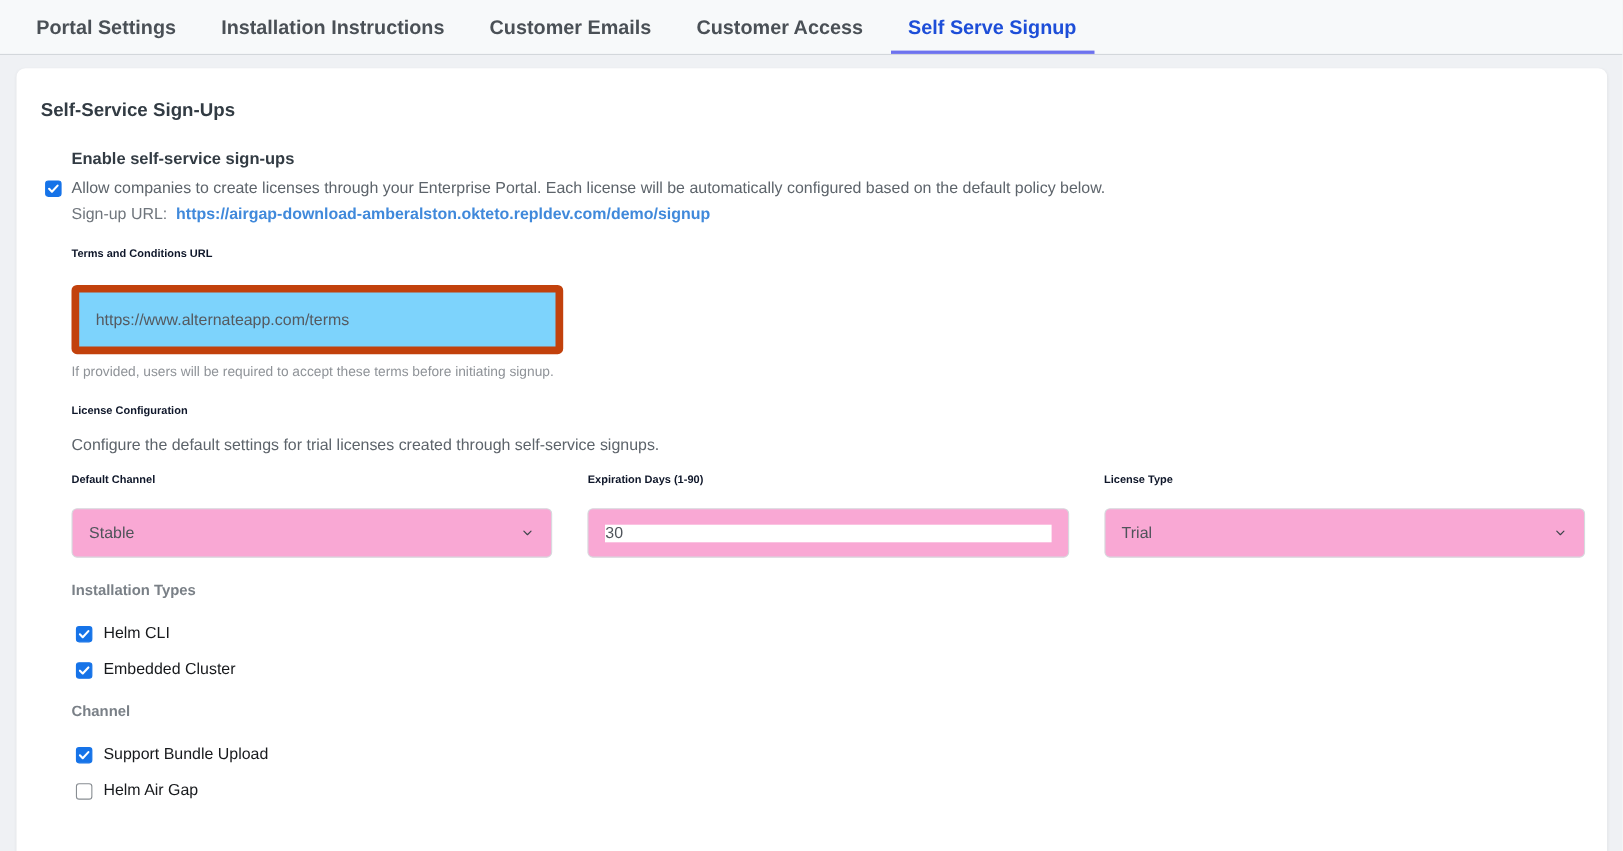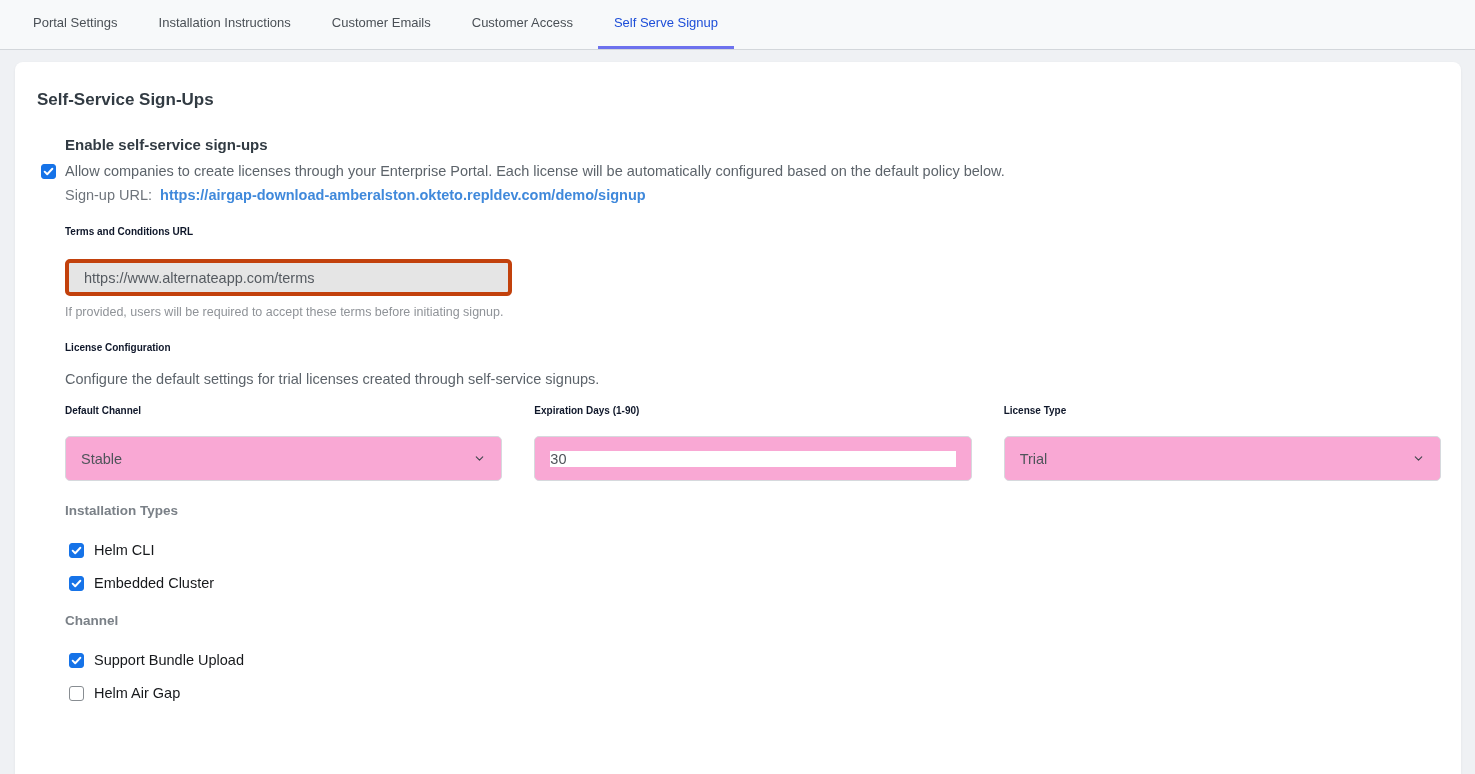--- a/index.html
+++ b/index.html
@@ -13,22 +13,22 @@
     height: 50px;
     background: #f7f9fa;
     border-bottom: 1px solid #d3d7db;
     display: flex;
     align-items: stretch;
     padding-left: 17px;
   }
   .tab {
     padding: 15px 16px 16px;
     margin-right: 9px;
-    font-size: 13px;
-    font-weight: 400;
+    font-size: 18px;
+    font-weight: 700;
     color: #4a5056;
     white-space: nowrap;
     cursor: pointer;
   }
   .tab.active {
     color: #1d4ed8;
     padding-bottom: 13px;
     border-bottom: 3px solid #6d72ee;
   }
   
@@ -87,29 +87,29 @@
     margin-left: 4px;
   }
   .field-label {
     font-size: 10px;
     font-weight: 700;
     color: #0f172a;
   }
   .terms-block { margin-top: 18px; }
   .text-input {
     margin-top: 20px;
-    height: 37px;
+    height: 63px;
     width: 447px;
-    border: 4px solid #c2410c;
+    border: 7px solid #c2410c;
     border-radius: 5px;
     padding: 0 15px;
     font-size: 14.5px;
     color: #555a60;
     font-family: "Liberation Sans", "DejaVu Sans", sans-serif;
-    background: #e5e5e5;
+    background: #7dd3fc;
     outline: none;
     display: block;
   }
   .helper {
     margin-top: 9px;
     font-size: 12.5px;
     color: #8f9398;
   }
   .license-block { margin-top: 18px; }
   .license-desc {

